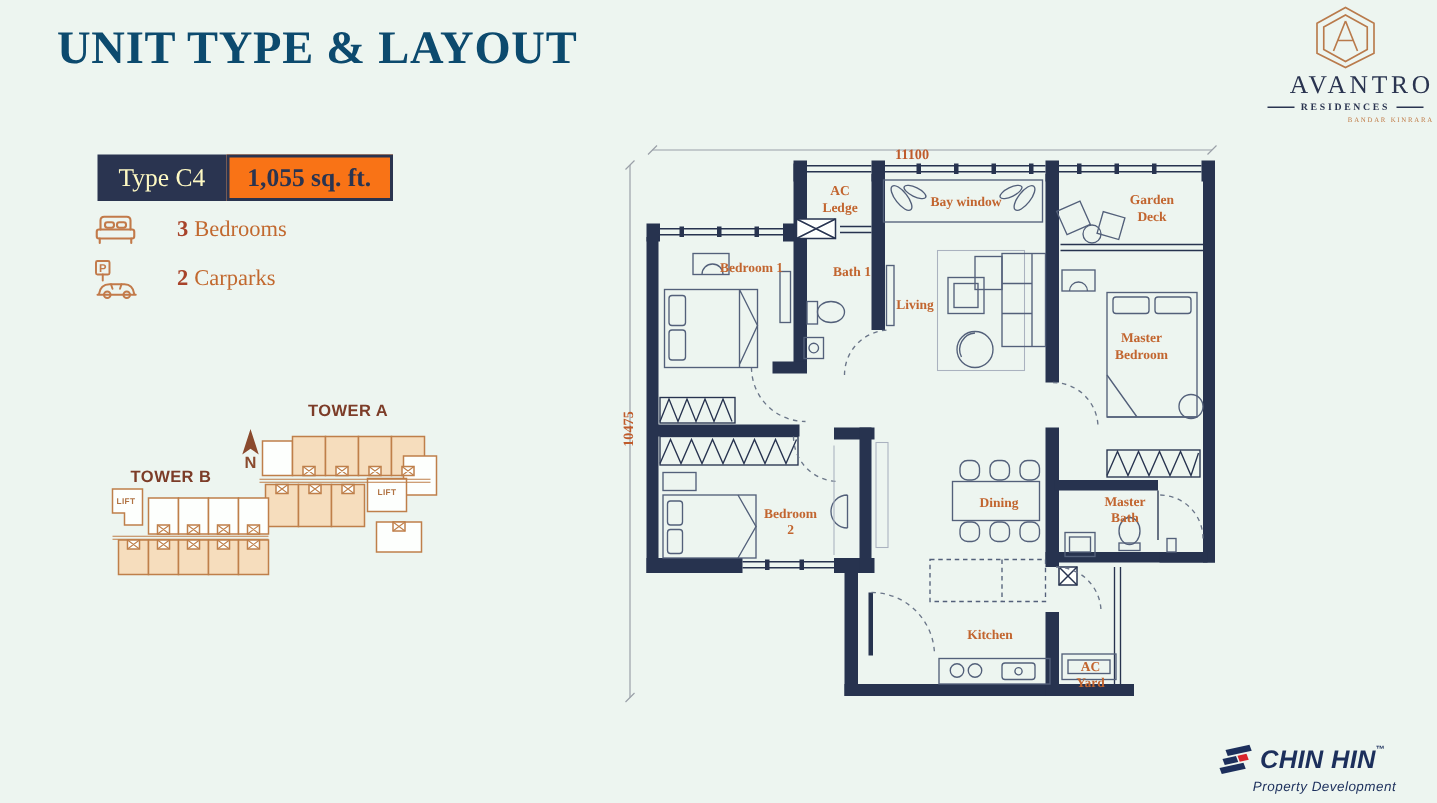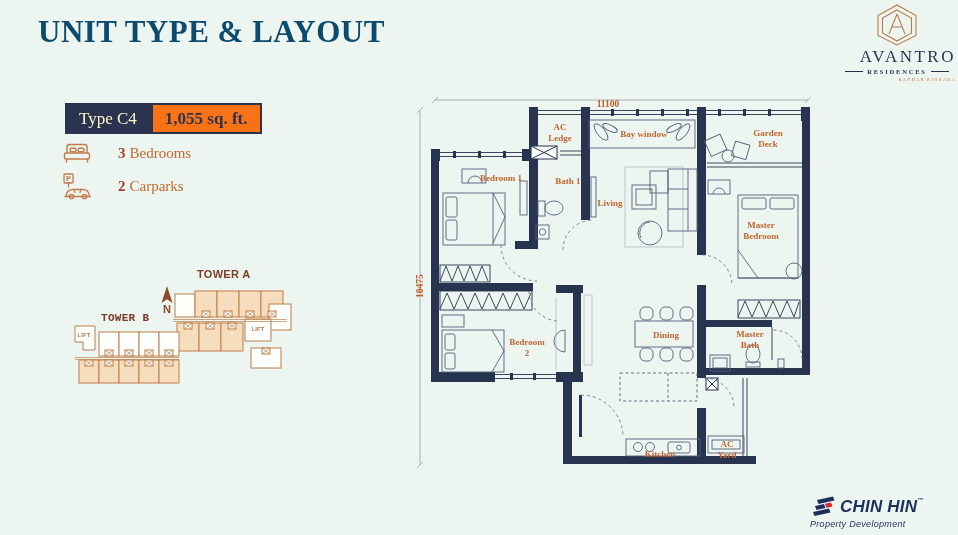--- a/index.html
+++ b/index.html
@@ -27,42 +27,42 @@
   
   .features{left:62px;top:140px;}
   .feature-row{display:flex;align-items:center;gap:26px;height:26px;margin-bottom:7px;}
   .feature-row svg{flex:0 0 30px;}
   .ftext{font-size:15px;color:#c2692f;}
   .ftext b{color:#a8432a;margin-right:4px;}
 
   
   .towers{left:55px;top:256px;width:262px;height:136px;}
   .tower-label{position:absolute;font-family:"Liberation Sans",sans-serif;font-weight:bold;
-               font-size:11px;color:#7c3c28;text-align:left;letter-spacing:.3px;}
+               font-size:11px;color:#7c3c28;text-align:center;letter-spacing:.3px;}
   .lift-label{position:absolute;font-family:"Liberation Sans",sans-serif;font-weight:bold;
               font-size:5.5px;color:#b07343;text-align:center;letter-spacing:.3px;}
   .north-label{position:absolute;font-family:"Liberation Sans",sans-serif;font-weight:bold;
                font-size:11px;color:#8a4a2e;text-align:center;}
 
   
   .floorplan{left:398px;top:85px;width:420px;height:392px;}
   .room-label{position:absolute;font-size:9px;font-weight:bold;color:#c2652f;text-align:center;
               white-space:pre-line;line-height:10.5px;}
   .dim-label{position:absolute;font-size:9.5px;font-weight:bold;color:#bf5b2b;text-align:center;}
   .dim-h{left:-18px;top:196px;width:80px;transform:rotate(-90deg);}
   .dim-w{left:150px;top:14px;width:120px;}
 
   
   .chinhin{left:810px;top:495px;width:146px;}
   .ch-top{display:flex;align-items:center;gap:4px;}
   .ch-name{font-family:"Liberation Sans",sans-serif;font-style:italic;font-weight:bold;
            font-size:17px;color:#1c2f5c;letter-spacing:.2px;white-space:nowrap;}
   .ch-tm{font-size:6px;vertical-align:top;color:#1c2f5c;font-style:normal;}
   .ch-sub{font-family:"Liberation Sans",sans-serif;font-style:italic;font-size:9px;color:#1c2f5c;
-          text-align:left;margin-top:0px;letter-spacing:.3px;}
+          text-align:center;margin-top:0px;letter-spacing:.3px;}
 </style>
 </head>
 <body>
 
 <div class="abs page-title">UNIT TYPE &amp; LAYOUT</div>
 
 <div class="abs brand">
   <svg width="46" height="42" viewBox="0 0 46 42" style="display:block;margin:0 auto;">
     <g fill="none" stroke="#b97a4b" stroke-width="1.1">
       <polygon points="23,1 42,11.5 42,31.5 23,41 4,31.5 4,11.5"></polygon>
@@ -168,21 +168,21 @@
       </g>
       <g stroke-width=".7">
         <path d="M50,94 l8,6 M58,94 l-8,6 M70,94 l8,6 M78,94 l-8,6 M90,94 l8,6 M98,94 l-8,6 M110,94 l8,6 M118,94 l-8,6"></path>
         <path d="M30,104 l8,6 M38,104 l-8,6 M50,104 l8,6 M58,104 l-8,6 M70,104 l8,6 M78,104 l-8,6 M90,104 l8,6 M98,104 l-8,6 M110,104 l8,6 M118,104 l-8,6"></path>
       </g>
       <path d="M20,101.5 H124 M20,103.5 H124" fill="none" stroke-width=".7"></path>
     </g>
     <path d="M112,30 L117.5,47 L112,43.2 L106.5,47 Z" fill="#8a4a2e"></path>
   </svg>
   <div class="tower-label" style="left:142px;top:12px;width:70px;">TOWER A</div>
-  <div class="tower-label" style="left:46px;top:56px;width:70px;font-family:Liberation Mono, monospace;">TOWER B</div>
+  <div class="tower-label" style="left:24px;top:56px;width:70px;">TOWER B</div>
   <div class="lift-label" style="left:190px;top:70px;width:26px;">LIFT</div>
   <div class="lift-label" style="left:17px;top:76px;width:24px;">LIFT</div>
   <div class="north-label" style="left:102px;top:47px;width:20px;">N</div>
 </div>
 
 <div class="abs floorplan">
   <svg width="420" height="392" viewBox="0 0 420 392">
 
     <g stroke="#9aa0a8" stroke-width=".8" fill="none">
       <path d="M37,15 H410"></path>
@@ -362,21 +362,21 @@
   <div class="room-label" style="left:53px;top:88px;width:100px;">Bedroom 1</div>
   <div class="room-label" style="left:140px;top:91px;width:60px;">Bath 1</div>
   <div class="room-label" style="left:182px;top:113px;width:60px;">Living</div>
   <div class="room-label" style="left:323px;top:135px;width:80px;">Master
 Bedroom</div>
   <div class="room-label" style="left:89px;top:252px;width:80px;">Bedroom
 2</div>
   <div class="room-label" style="left:228px;top:245px;width:80px;">Dining</div>
   <div class="room-label" style="left:312px;top:244px;width:80px;">Master
 Bath</div>
-  <div class="room-label" style="left:222px;top:333px;width:80px;margin-top:31px;">Kitchen</div>
+  <div class="room-label" style="left:222px;top:333px;width:80px;">Kitchen</div>
   <div class="room-label" style="left:299px;top:354px;width:60px;">AC
 Yard</div>
 </div>
 
 <div class="abs chinhin">
   <div class="ch-top">
     <svg width="26" height="24" viewBox="0 0 26 24">
       <path d="M7,5 L23,1.5 L24.5,5.5 L8.5,9 Z" fill="#1c2f5c"></path>
       <path d="M5,11 L14,9 L15.5,13 L6.5,15 Z" fill="#1c2f5c"></path>
       <path d="M15,8.8 L21,7.5 L22.5,11.5 L16.5,12.8 Z" fill="#d9252d"></path>

